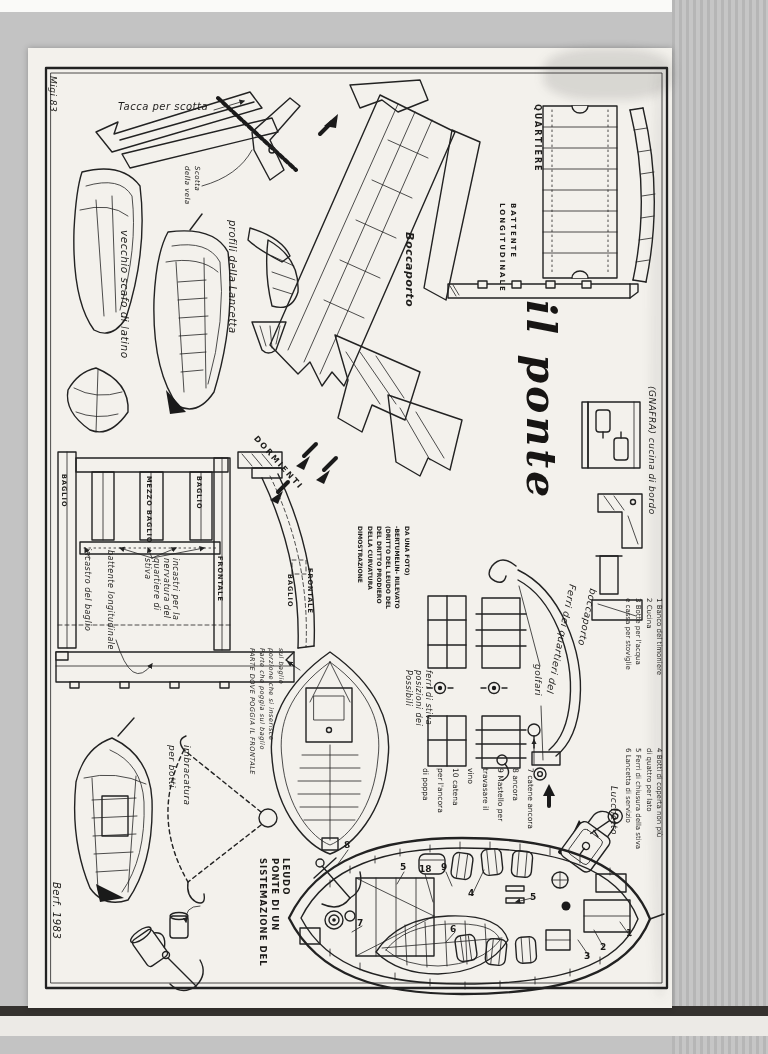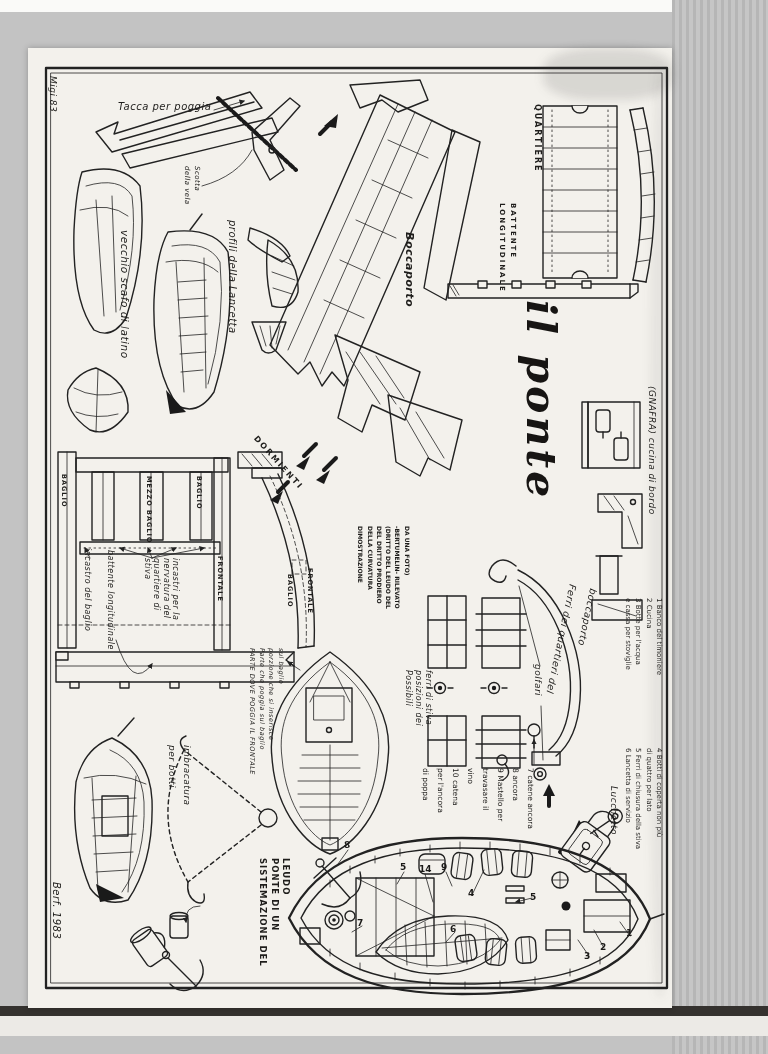--- a/index.html
+++ b/index.html
@@ -461,21 +461,21 @@
         <line class="thin ln" x1="589" y1="956" x2="578" y2="940"></line>
         <line class="thin ln" x1="630" y1="936" x2="620" y2="922"></line>
       </g>
     </svg>
 
     <div class="smudge" style="left:515px;top:0;width:130px;height:52px;background:rgba(60,60,60,.14)"></div>
     <div class="smudge" style="left:622px;top:20px;width:20px;height:930px;background:rgba(60,60,60,.07)"></div>
   </div>
 
   <div class="lbl vrl hand" style="left:48px;top:76px;font-size:9px">Migi 83</div>
-  <div class="lbl hand" style="left:118px;top:101px;font-size:10px">Tacca per poggia</div>
+  <div class="lbl hand" style="left:118px;top:101px;font-size:10px">Tacca per scotta</div>
   <div class="lbl vrl hand" style="left:181px;top:166px;font-size:7px;line-height:1.4">
     <span>Scotta</span>
     <span>della vela</span>
   </div>
   <div class="lbl vrl hand" style="left:119px;top:230px;font-size:10.5px">vecchio scafo di latino</div>
   <div class="lbl vrl hand" style="left:227px;top:220px;font-size:10px">profili della Lancetta</div>
   <div class="lbl vrl caps" style="left:533px;top:104px">QUARTIERE</div>
   <div class="lbl vrl caps" style="left:496px;top:203px;font-size:7px;line-height:1.6">
     <span>BATTENTE</span>
     <span>LONGITUDINALE</span>
@@ -551,21 +551,21 @@
     <span>9 Mastello per</span>
     <span>travasare il</span>
     <span>vino</span>
     <span>10 catena</span>
     <span>per l'ancora</span>
     <span>di poppa</span>
   </div>
 
   <span class="callout" style="left:344px;top:840px">8</span>
   <span class="callout" style="left:400px;top:862px">5</span>
-  <span class="callout" style="left:419px;top:864px">14</span>
+  <span class="callout" style="left:419px;top:864px">18</span>
   <span class="callout" style="left:441px;top:862px">9</span>
   <span class="callout" style="left:468px;top:888px">4</span>
   <span class="callout" style="left:357px;top:918px">7</span>
   <span class="callout" style="left:450px;top:924px">6</span>
   <span class="callout" style="left:530px;top:892px">5</span>
   <span class="callout" style="left:600px;top:942px">2</span>
   <span class="callout" style="left:584px;top:951px">3</span>
   <span class="callout" style="left:626px;top:928px">1</span>
 
   <div class="lbl vrl hand" style="left:51px;top:882px;font-size:10px">Berf. 1983</div>

